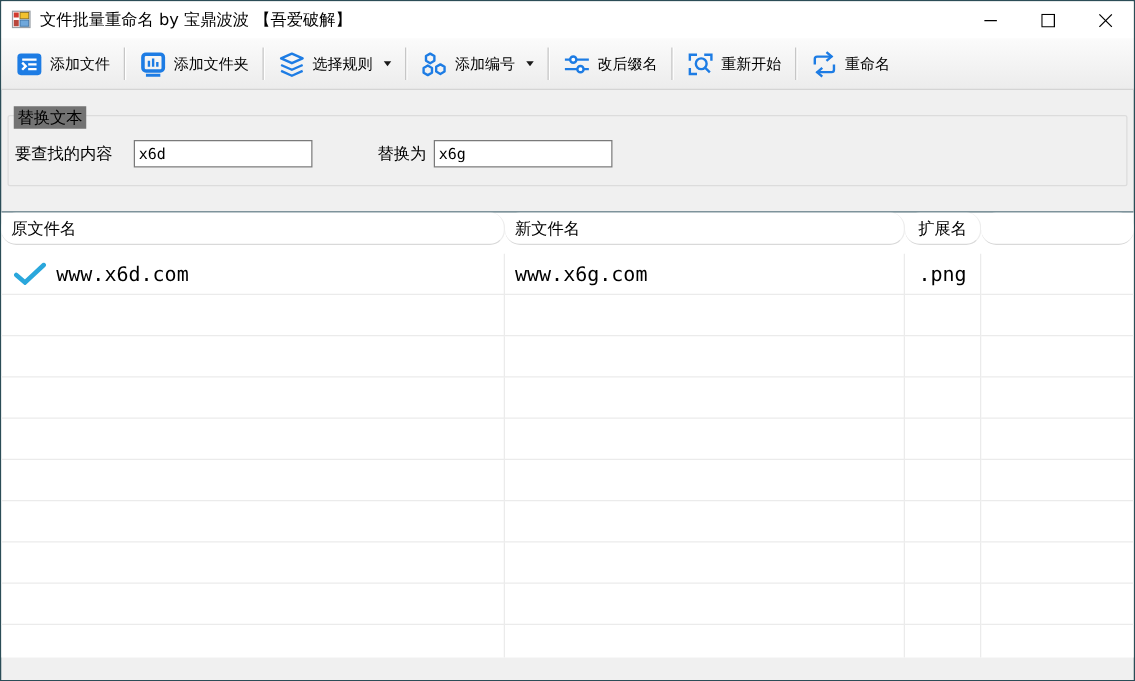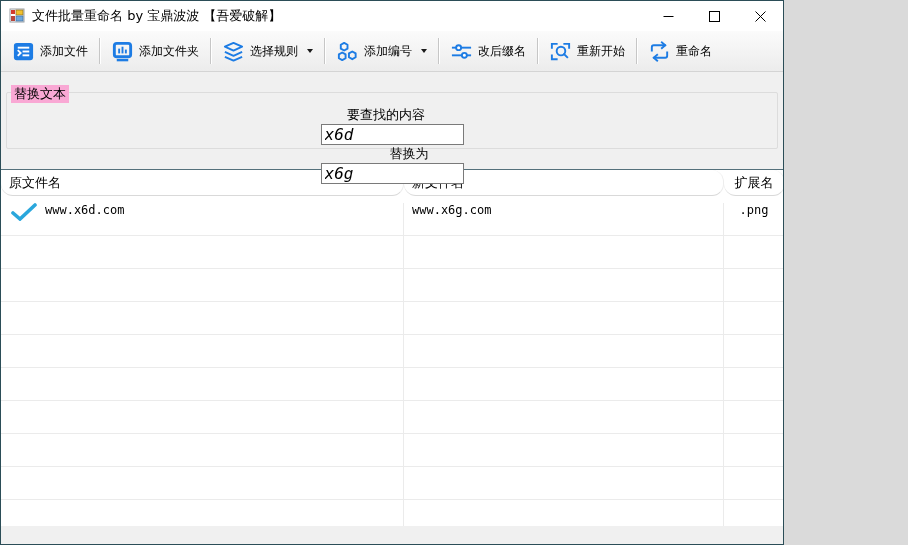--- a/index.html
+++ b/index.html
@@ -1,18 +1,18 @@
 <!DOCTYPE html>
 <html><head>
 <meta charset="utf-8">
 <style>
   * { margin:0; padding:0; box-sizing:border-box; }
   html,body { background:#dadada; }
   .window {
-    position:relative; width:784px; height:545px;
+    position:relative; width:908px; height:545px;
     background:#f0f0f0; border:1px solid #2b4d57;
     font-family:"DejaVu Sans", sans-serif; font-size:13px; color:#000;
     overflow:hidden;
   }
   
   .titlebar { height:30px; background:#ffffff; display:flex; align-items:center; }
   .app-icon { width:16px; height:16px; margin:0 7px 0 8px; display:inline-block; }
   .title-text { font-size:13px; color:#000; white-space:nowrap; }
   .caption-buttons { margin-left:auto; display:flex; height:30px; }
   .cap-btn { width:46px; height:30px; display:flex; align-items:center; justify-content:center; }
@@ -28,51 +28,51 @@
     font-family:"DejaVu Sans", sans-serif; font-size:12px; color:#000; white-space:nowrap;
   }
   .tb-sep { width:1px; height:26px; background:#c6c6c6; margin:0 2px; box-shadow:1px 0 0 #fff; }
   .dd-arrow { width:0; height:0; border-left:3.5px solid transparent; border-right:3.5px solid transparent; border-top:4px solid #1a1a1a; margin-left:4px; }
   
   .groupbox {
     position:relative; margin:20px 5px 0 5px; height:57px;
     border:1px solid #dcdcdc; border-radius:2px;
   }
   .gb-label {
-    position:absolute; top:-8px; left:4px; background:#f9a8d4; padding:0 3px;
+    position:absolute; top:-8px; left:4px; background:#737373; padding:0 3px;
     font-size:13px; color:#000;
   }
-  .gb-row { display:flex; align-items:center; height:34px; margin-top:13px;flex-direction:column; }
+  .gb-row { display:flex; align-items:center; height:34px; margin-top:13px; }
   .gb-row label { white-space:nowrap; }
   .lbl-find { margin-left:5px; width:95px; }
-  .lbl-replace { margin-left:40px; width:45px; }
+  .lbl-replace { margin-left:52px; width:45px; }
   .txtbox {
     width:143px; height:22px; border:1px solid #7a7a7a; background:#fff;
-    font-family:"DejaVu Sans Mono", monospace; font-size:16px; padding:0 3px; outline:none;font-style:italic;
+    font-family:"DejaVu Sans Mono", monospace; font-size:12px; padding:0 3px; outline:none;
   }
   .btn-replace {
     margin-left:16px; width:89px; height:34px;
     display:flex; align-items:center; justify-content:center; gap:6px;
     background:linear-gradient(#efefef,#e0e0e0); border:2px solid #1a80e1;
     font-family:"DejaVu Sans", sans-serif; font-size:13px; color:#000; cursor:default;
   }
   
   .grid-wrap { margin-top:20px; border-top:1px solid #54707b; background:#fff; height:357px; overflow:hidden; }
   .grid { display:grid; grid-template-columns:403px 320px 61px 1fr; grid-auto-rows:33px; }
   .hcell {
     height:26px; background:#fff; display:flex; align-items:center;
     padding-left:8px; font-size:13px; color:#000;
     border-bottom:1px solid #d9d9d9; border-right:1px solid #ededed; white-space:nowrap;border-radius:12px;
   }
   .hcell.center { justify-content:center; padding-left:0; }
   .hcell.last { border-right:none; }
   .cell {
-    display:flex; align-items:flex-start; padding-left:8px;
+    display:flex; align-items:center; padding-left:8px;
     border-bottom:1px solid #ebebeb; border-right:1px solid #ebebeb;
-    font-family:"DejaVu Sans Mono", monospace; font-size:12px; color:#000; white-space:nowrap;
+    font-family:"DejaVu Sans Mono", monospace; font-size:16px; color:#000; white-space:nowrap;
     overflow:hidden;
   }
   .cell.center { justify-content:center; padding-left:0; }
   .cell.last { border-right:none; }
   .cell .check { margin:0 8px 0 2px; flex:0 0 auto; }
   svg { display:block; }
 </style>
 </head>
 <body>
 

